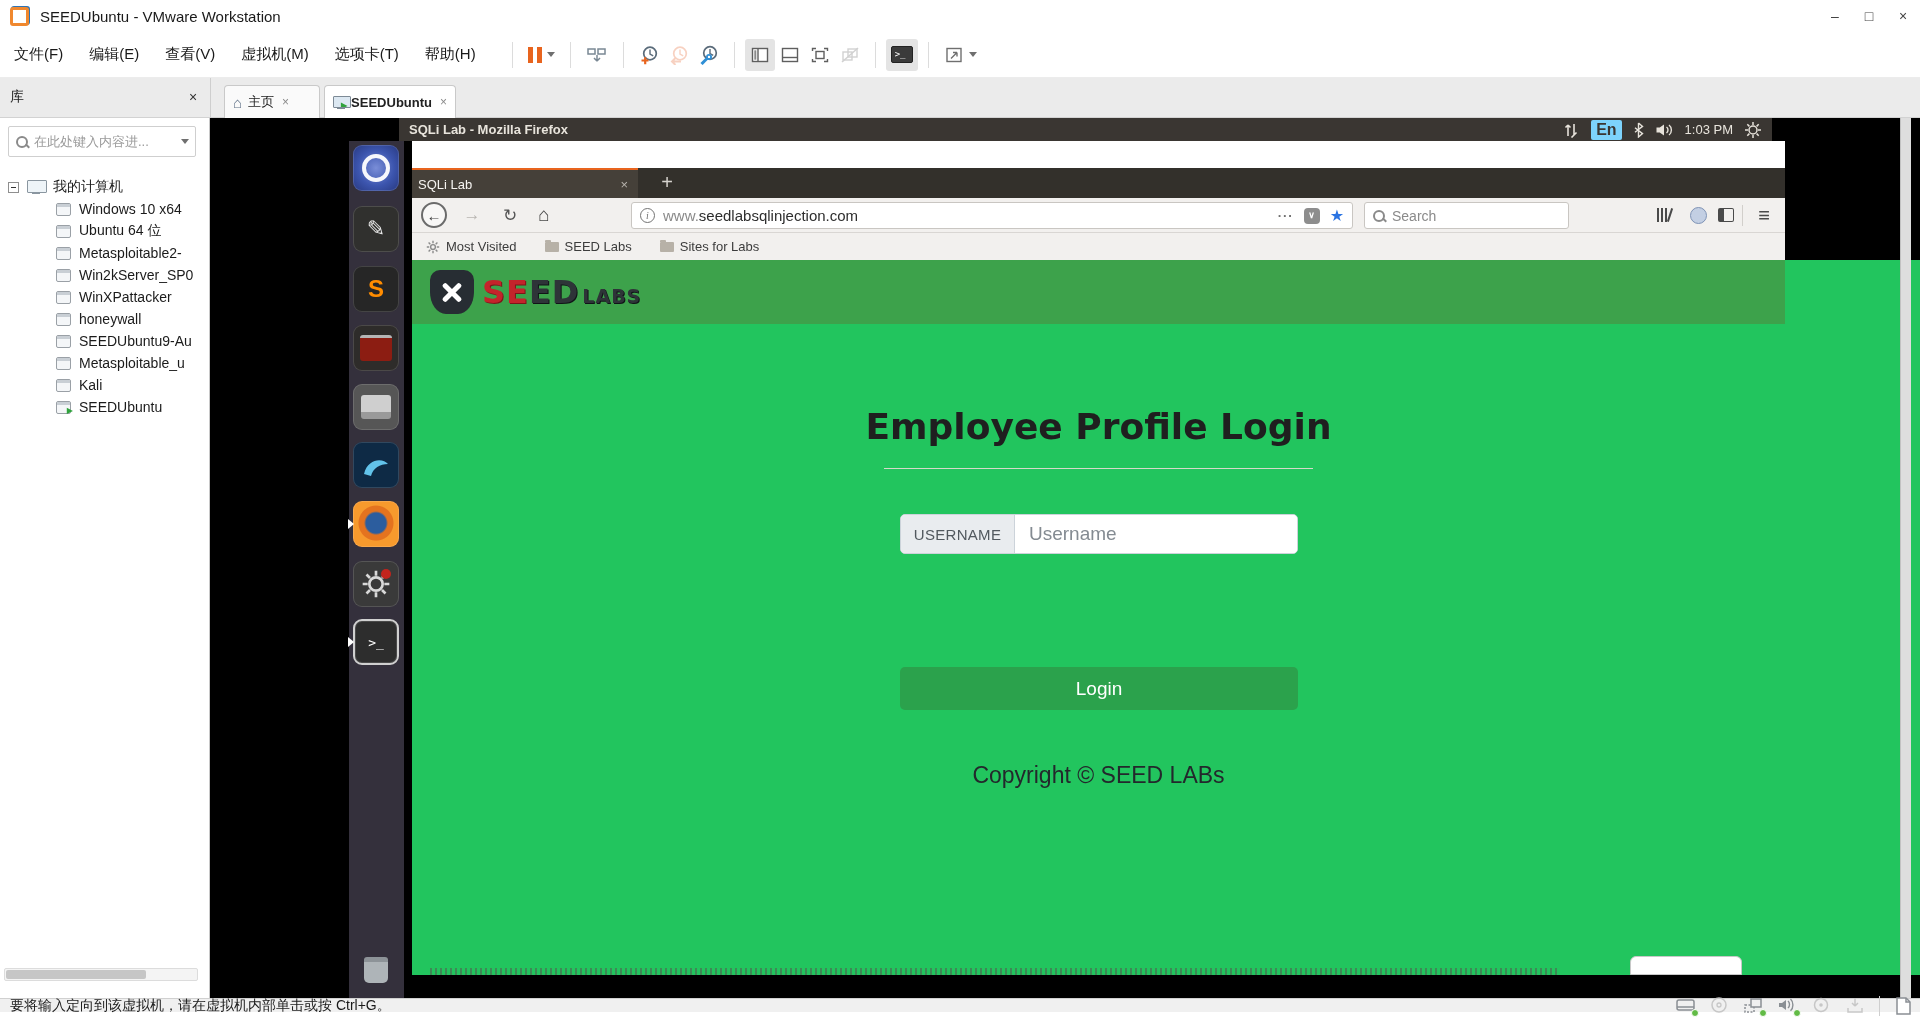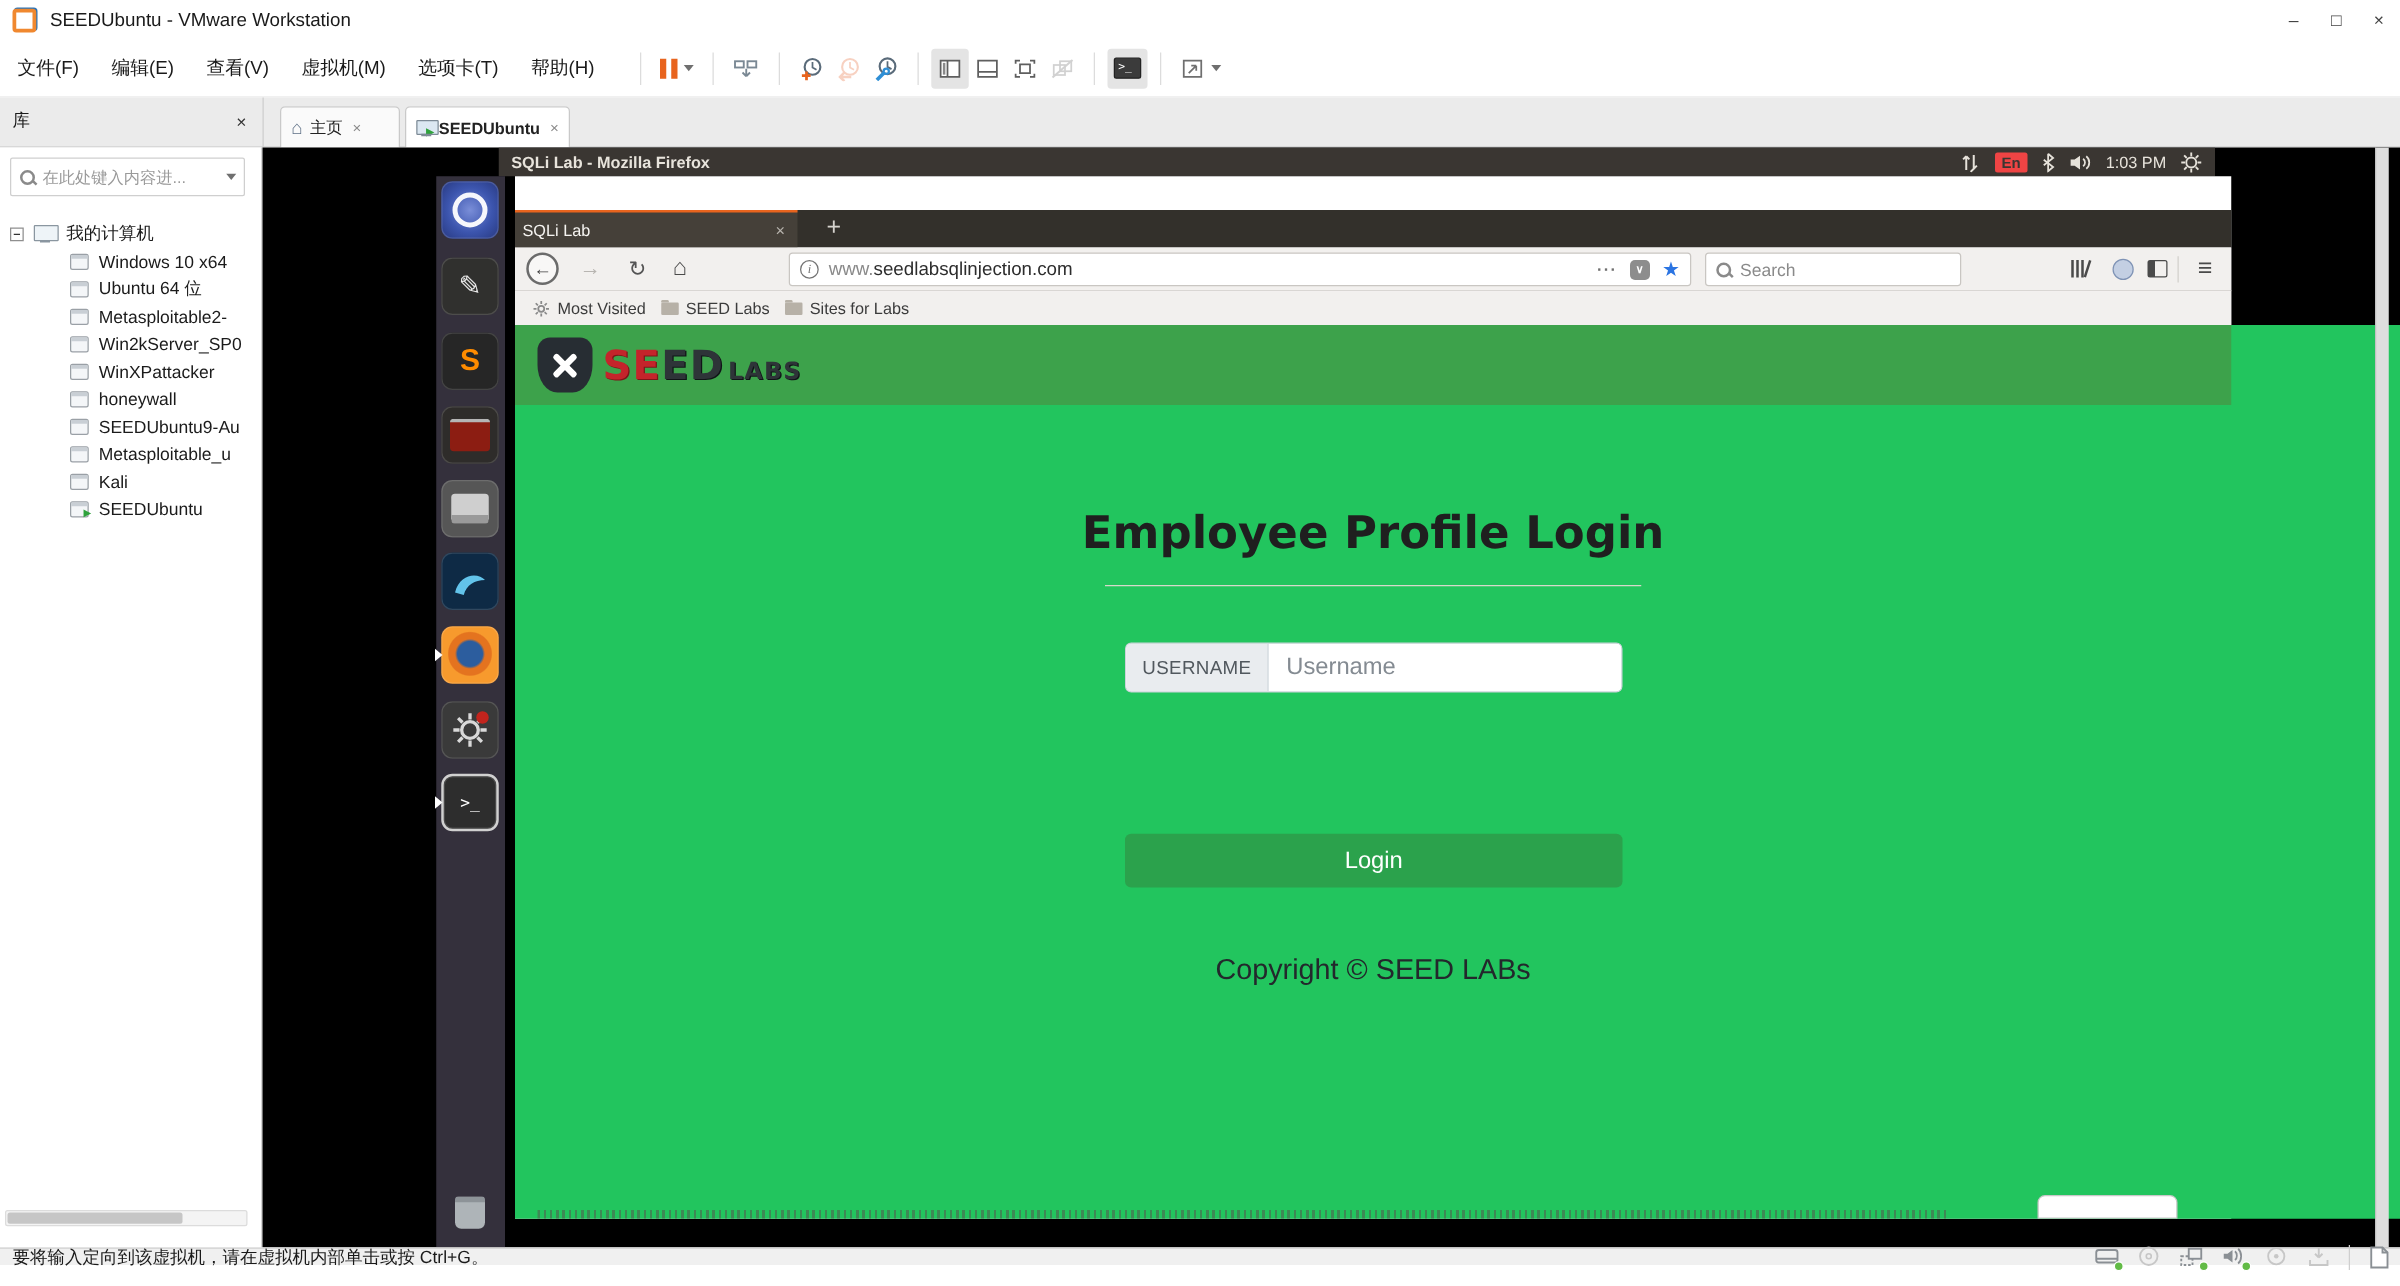--- a/index.html
+++ b/index.html
@@ -65,21 +65,21 @@
   .hthumb{position:absolute;left:1px;top:1px;width:140px;height:9px;background:#c6c6c6;border-radius:2px}
 
   
   #vmarea{position:absolute;left:210px;top:118px;width:1710px;height:880px;background:#000;overflow:hidden}
   #vmscroll{position:absolute;left:1690px;top:0;width:11px;height:880px;background:#dedede;border-left:1px solid #c2c2c2}
 
   
   #ubpanel{position:absolute;left:189px;top:0;width:1373px;height:23px;background:#3a3632;display:flex;align-items:center;color:#e8e4dc}
   .ubttl{font-size:13px;font-weight:bold;margin-left:10px}
   .ubtray{margin-left:auto;display:flex;align-items:center;gap:11px;padding-right:10px}
-  .enbadge{background:#ef4444;color:#3a3632;font-size:12px;font-weight:bold;padding:1px 5px;border-radius:2px}
+  .enbadge{background:#7dd3fc;color:#3a3632;font-size:16px;font-weight:bold;padding:1px 5px;border-radius:2px}
   .ubtime{font-size:13px}
 
   
   #launcher{position:absolute;left:139px;top:23px;width:55px;height:857px;background:#34303c}
   .tile{position:absolute;left:4px;width:46px;height:46px;border-radius:9px;display:flex;align-items:center;justify-content:center;box-shadow:inset 0 0 0 1px rgba(255,255,255,.14)}
   .runmark{position:absolute;left:-1px;width:0;height:0;border-top:5px solid transparent;border-bottom:5px solid transparent;border-left:6px solid #fff}
   .t-dash{background:radial-gradient(circle at 50% 50%,#7a8ed8 0%,#3c55ae 55%,#27387f 100%)}
   .t-dash::after{content:"";width:20px;height:20px;border:4px solid rgba(255,255,255,.95);border-radius:50%}
   .t-edit{background:#30302e;color:#e8e8e8;font-size:22px}
   .t-subl{background:#262626;color:#ff8c00;font-size:24px;font-weight:bold}
@@ -119,21 +119,21 @@
   .ffsearch input{border:none;outline:none;flex:1;min-width:0;font-size:14px;margin-left:6px;font-family:"Liberation Sans",sans-serif}
   .ffsearch input::placeholder{color:#8a8a8a}
   .libic{position:relative;width:18px;height:16px}
   .libic i{position:absolute;top:1px;width:2px;height:14px;background:#4a4a4a}
   .libic i:nth-child(1){left:2px}.libic i:nth-child(2){left:6px}.libic i:nth-child(3){left:10px}
   .libic i:nth-child(4){left:14px;transform:rotate(18deg)}
   .acct{width:17px;height:17px;border-radius:50%;background:#c3cfe3;border:1px solid #7f93b5}
   .sbtog{width:16px;height:14px;border:1px solid #4a4a4a;border-radius:2px;border-left:6px solid #4a4a4a}
   .hamb{font-size:20px;color:#4a4a4a}
   .navsep{position:absolute;left:1330px;top:7px;width:1px;height:21px;background:#d2cfcb}
-  #ffbook{position:absolute;left:0;top:92px;width:1373px;height:27px;background:#f2f0ee;display:flex;align-items:center;padding-left:14px;gap:12px}
+  #ffbook{position:absolute;left:0;top:92px;width:1373px;height:27px;background:#f2f0ee;display:flex;align-items:center;padding-left:14px;gap:28px}
   .bkitem{display:flex;align-items:center;gap:6px;font-size:13px;color:#3c3c3c}
   .folder{position:relative;width:14px;height:10px;background:#b7b1a7;border-radius:1px}
   .folder::before{content:"";position:absolute;left:0;top:-2px;width:6px;height:2px;background:#b7b1a7;border-radius:1px 1px 0 0}
 
   
   #ffcontent{position:absolute;left:0;top:119px;width:1579px;height:715px;background:#22c55e;overflow:hidden}
   #banner{position:absolute;left:0;top:0;width:1373px;height:64px;background:#3da24b;display:flex;align-items:center}
   .shield{position:relative;width:44px;height:44px;margin-left:18px;background:#272d33;border-radius:10px 10px 16px 16px/10px 10px 22px 22px;flex:none}
   .shield::before,.shield::after{content:"";position:absolute;left:10px;top:20px;width:24px;height:5px;background:#fff;border-radius:2px}
   .shield::before{transform:rotate(45deg)}

